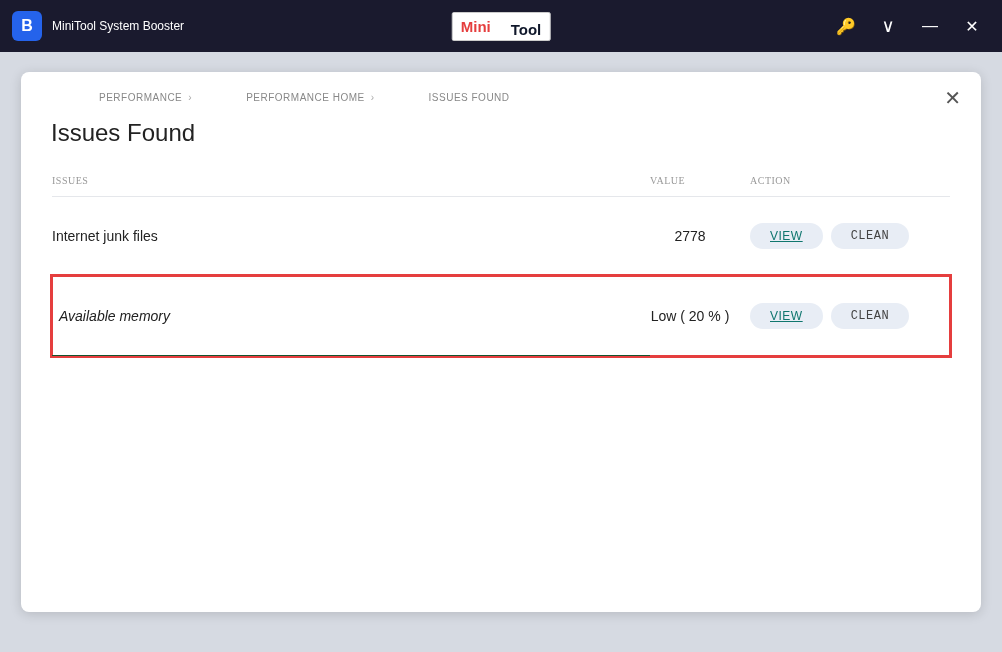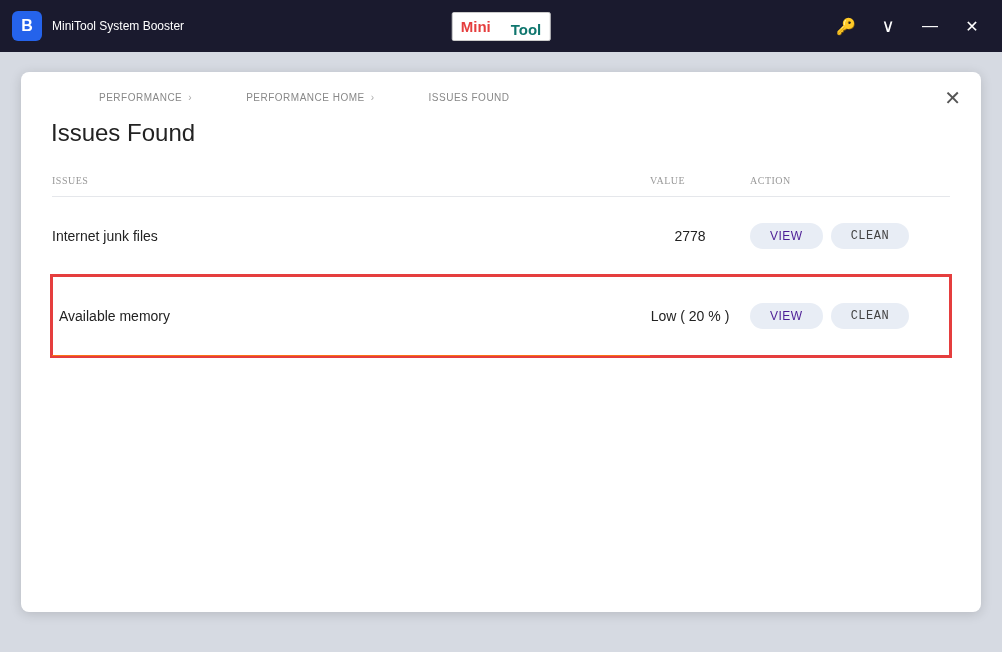--- a/index.html
+++ b/index.html
@@ -52,21 +52,21 @@
       padding: 2px 8px;
       border-radius: 2px;
       display: flex;
       align-items: center;
       font-size: 15px;
       font-weight: bold;
       gap: 20px;
     }
 
     .logo-mini { color: #e53e3e; }
-    .logo-tool { color: #0f766e; margin-top: 6px; }
+    .logo-tool { color: #0f172a; margin-top: 6px; }
 
     .titlebar-controls {
       margin-left: auto;
       display: flex;
       align-items: center;
       gap: 6px;
     }
 
     .titlebar-btn {
       width: 36px;
@@ -203,21 +203,22 @@
       border-radius: 20px;
       border: none;
       cursor: pointer;
       font-size: 12px;
       font-weight: 500;
       letter-spacing: 0.5px;
     }
 
     .btn-view {
       background: #e8edf5;
-      color: #4c1d95;
+      color: #0f766e;
+      text-decoration: underline;
     }
 
     .btn-clean {
       background: #e8edf5;
       color: #444;
       font-family: Liberation Mono, monospace;
     }
   </style>
 </head>
 <body>
@@ -286,21 +287,21 @@
           <td class="td-action">
             <div class="action-buttons">
               <button class="btn-view">VIEW</button>
               <button class="btn-clean">CLEAN</button>
             </div>
           </td>
         </tr>
 
 
         <tr class="table-row" style="outline: 2px solid #e53e3e; position: relative;">
-          <td style="border-top: 2px solid #e53e3e; border-bottom: 2px solid #f97316; border-left: 2px solid #e53e3e; padding-left: 6px;">
+          <td style="border-top: 2px solid #e53e3e; border-bottom: 2px solid #14532d; border-left: 2px solid #e53e3e; padding-left: 6px; font-style: italic;">
             <span>Available memory</span>
           </td>
           <td class="td-value" style="border-top: 2px solid #e53e3e; border-bottom: 2px solid #e53e3e;">
             <span>Low ( 20 % )</span>
           </td>
           <td class="td-action" style="border-top: 2px solid #e53e3e; border-bottom: 2px solid #e53e3e; border-right: 2px solid #e53e3e;">
             <div class="action-buttons">
               <button class="btn-view">VIEW</button>
               <button class="btn-clean">CLEAN</button>
             </div>

